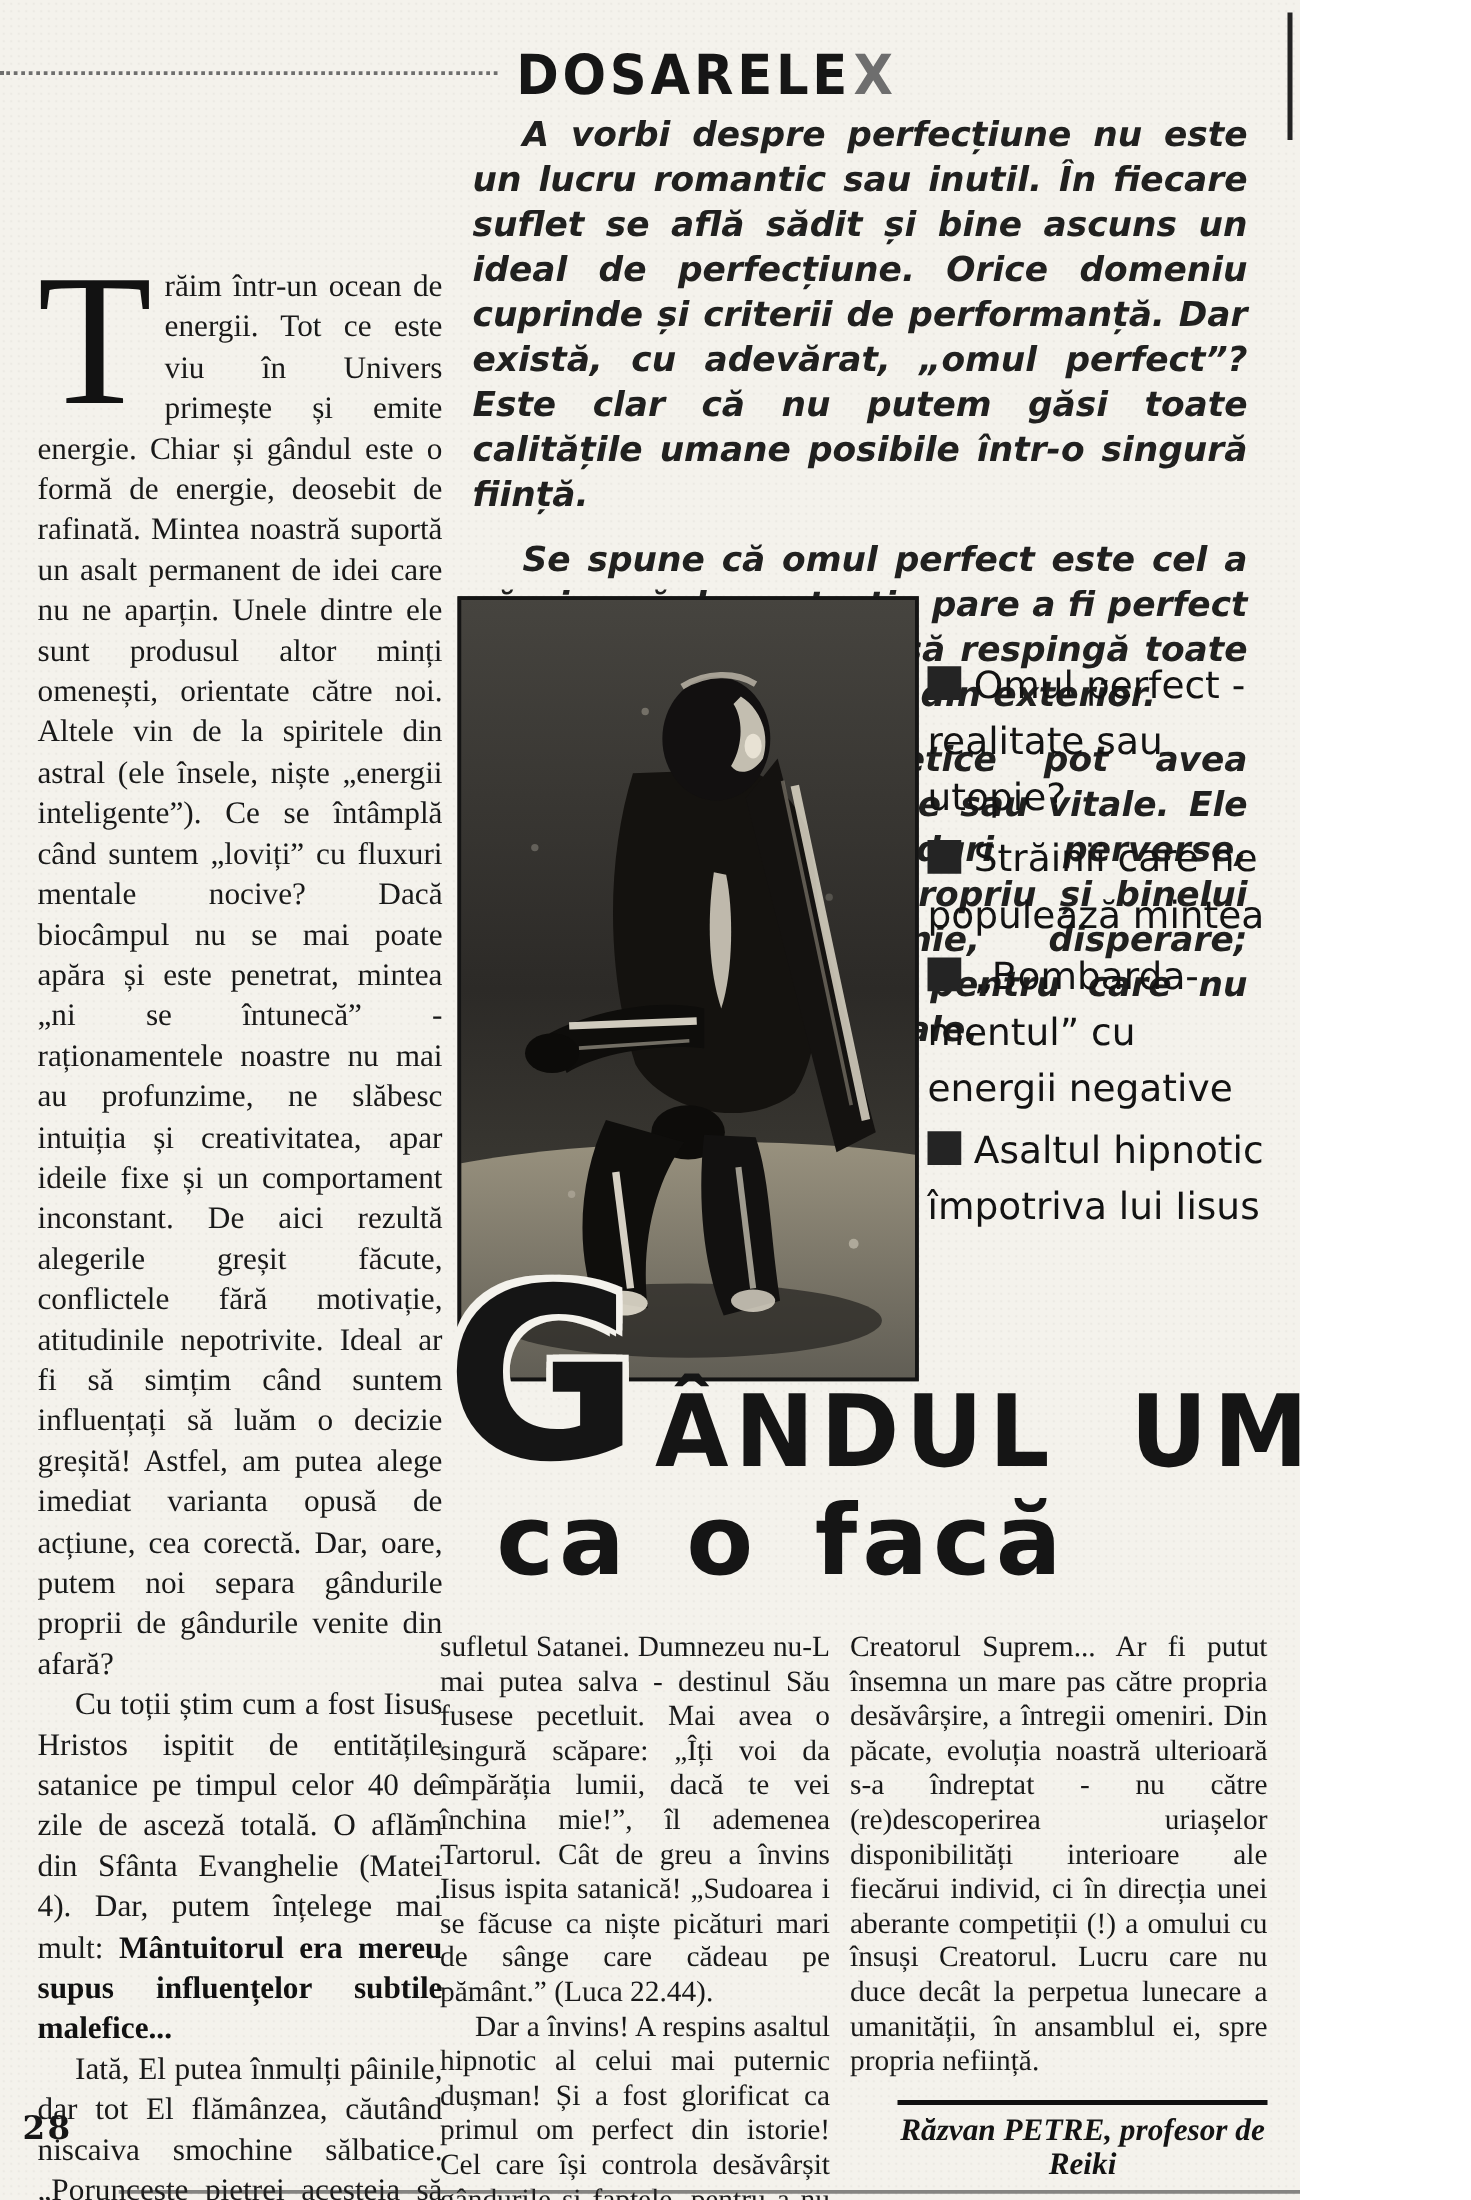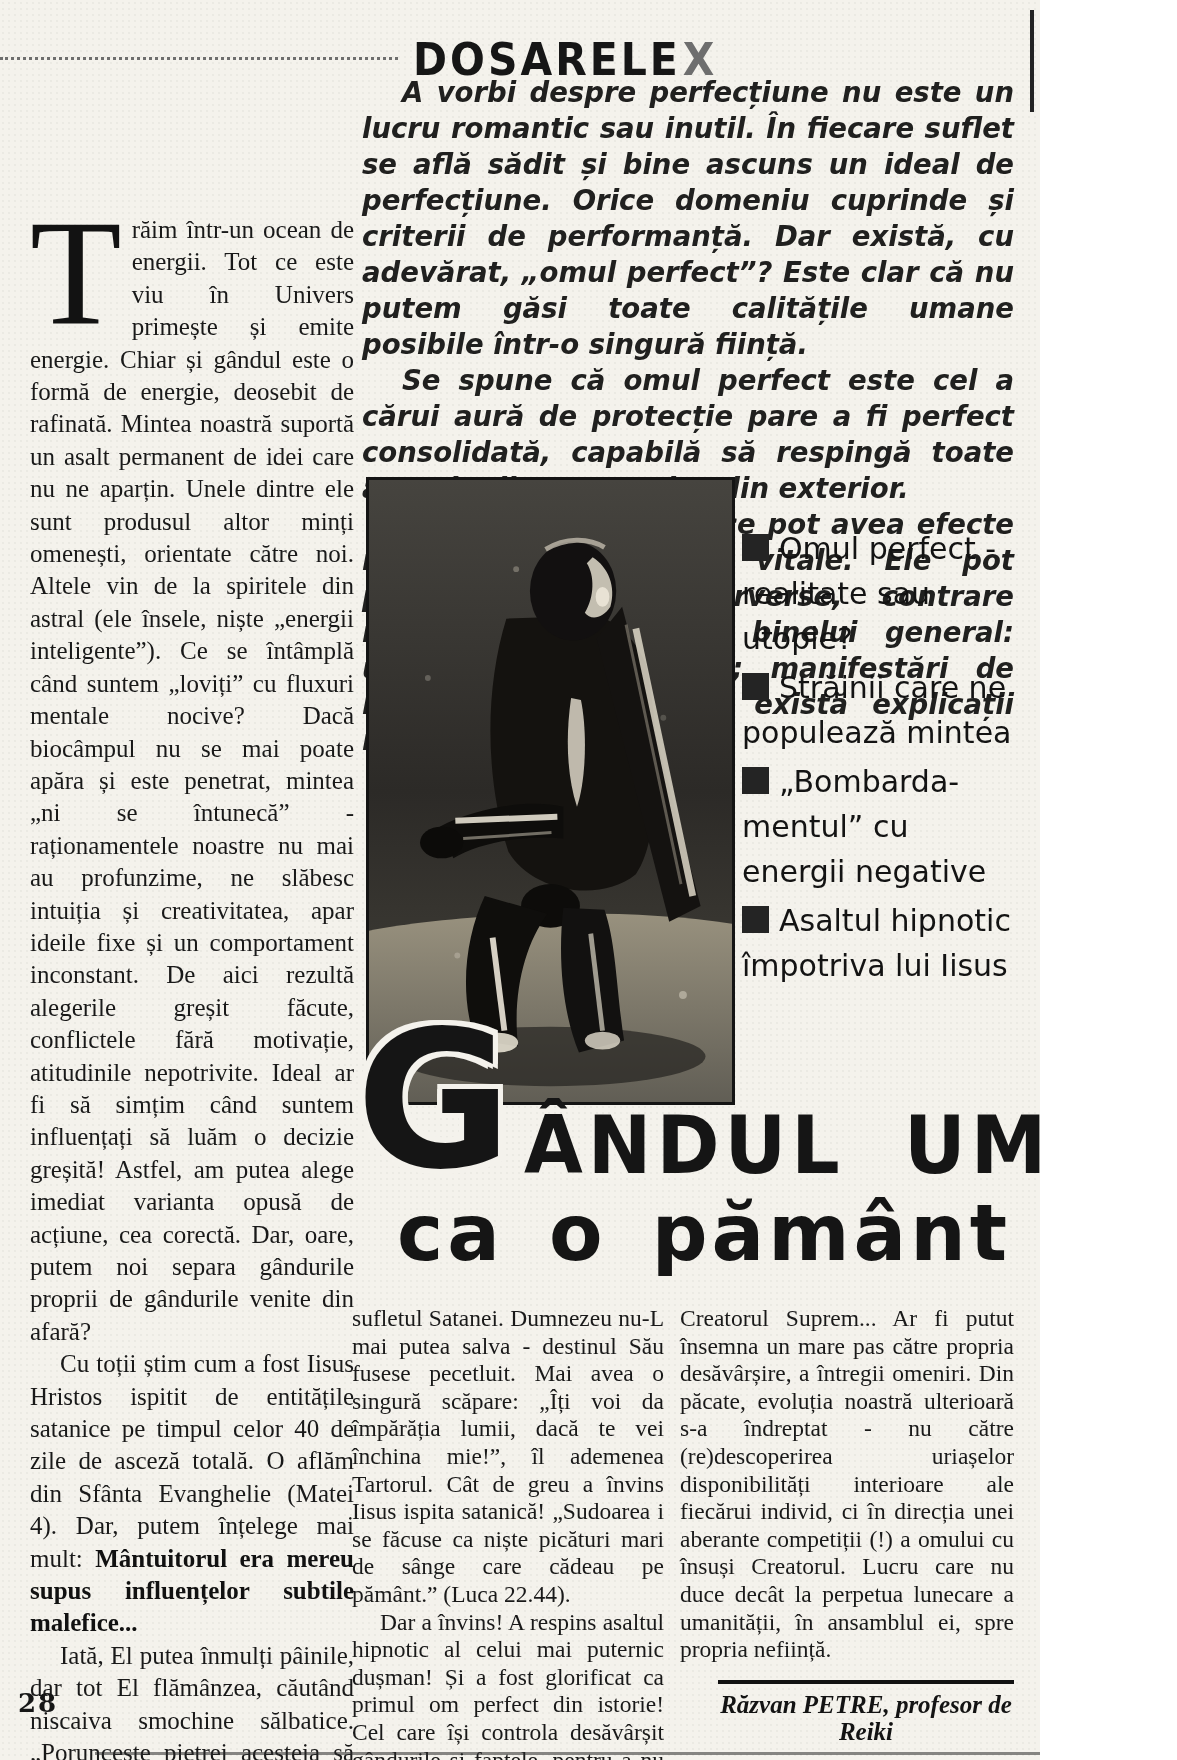--- a/index.html
+++ b/index.html
@@ -28,21 +28,21 @@
   }
   .vline-tr{position:absolute;left:1030px;top:10px;width:4px;height:102px;background:#232323;}
   
   .intro{
     position:absolute;left:362px;top:74px;width:652px;
     font-family:"DejaVu Sans", sans-serif;
     font-weight:bold;font-style:italic;
     font-size:27.5px;line-height:36px;
     text-align:justify;color:#20201f;
   }
-  .intro p{margin:0;text-indent:40px;}
+  .intro p{margin:16px;text-indent:40px;}
   
   .col-left{
     position:absolute;left:30px;top:214px;width:324px;
     font-size:25px;line-height:32.4px;text-align:justify;color:#191919;
   }
   .col-left p{margin:0;}
   .col-left p.ind{text-indent:30px;}
   .dropcap{
     float:left;
     font-family:"Liberation Serif", serif;
@@ -184,21 +184,21 @@
   <div class="bullets">
     <div class="bi"><span class="sq"></span><span>Omul perfect - realitate sau utopie?</span></div>
     <div class="bi"><span class="sq"></span><span>Străinii care ne populează mintea</span></div>
     <div class="bi"><span class="sq"></span><span>„Bombarda-mentul” cu energii negative</span></div>
     <div class="bi"><span class="sq"></span><span>Asaltul hipnotic împotriva lui Iisus</span></div>
   </div>
 
   <div class="headline">
     <span class="hl-g">G</span>
     <span class="hl-l1">ÂNDUL UMAN -</span>
-    <span class="hl-l2">ca o pământ</span>
+    <span class="hl-l2">ca o facă</span>
   </div>
 
   <div class="col-mid">
     <p>sufletul Satanei. Dumnezeu nu-L mai putea salva - destinul Său fusese pecetluit. Mai avea o singură scăpare: „Îți voi da împărăția lumii, dacă te vei închina mie!”, îl ademenea Tartorul. Cât de greu a învins Iisus ispita satanică! „Sudoarea i se făcuse ca niște picături mari de sânge care cădeau pe pământ.” (Luca 22.44).</p>
     <p class="ind">Dar a învins! A respins asaltul hipnotic al celui mai puternic dușman! Și a fost glorificat ca primul om perfect din istorie! Cel care își controla desăvârșit gândurile și faptele, pentru a nu contraveni ordinii dorite de</p>
   </div>
 
   <div class="col-right">
     <p>Creatorul Suprem... Ar fi putut însemna un mare pas către propria desăvârșire, a întregii omeniri. Din păcate, evoluția noastră ulterioară s-a îndreptat - nu către (re)descoperirea uriașelor disponibilități interioare ale fiecărui individ, ci în direcția unei aberante competiții (!) a omului cu însuși Creatorul. Lucru care nu duce decât la perpetua lunecare a umanității, în ansamblul ei, spre propria neființă.</p>
     <div class="byline">

